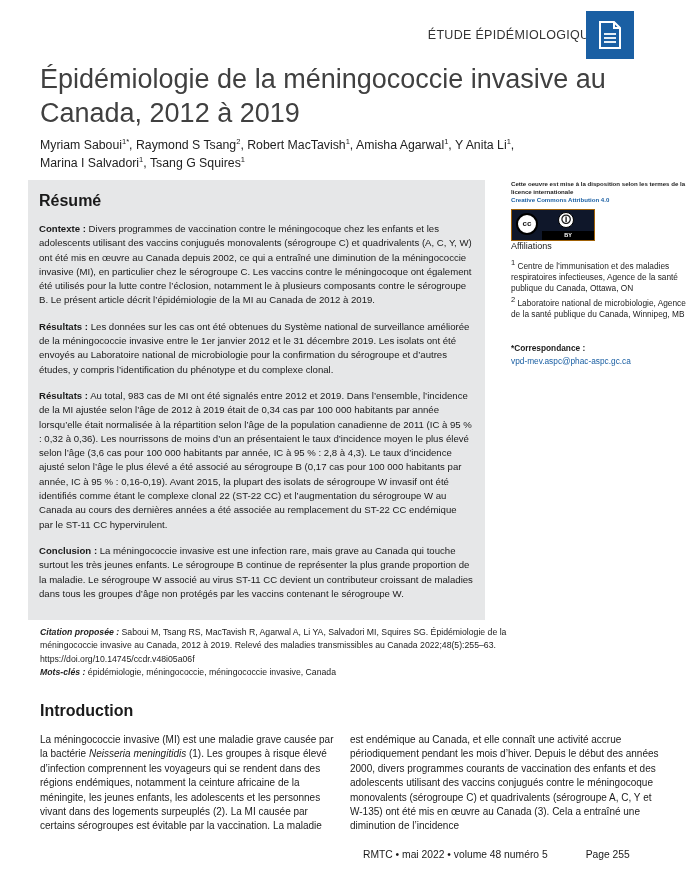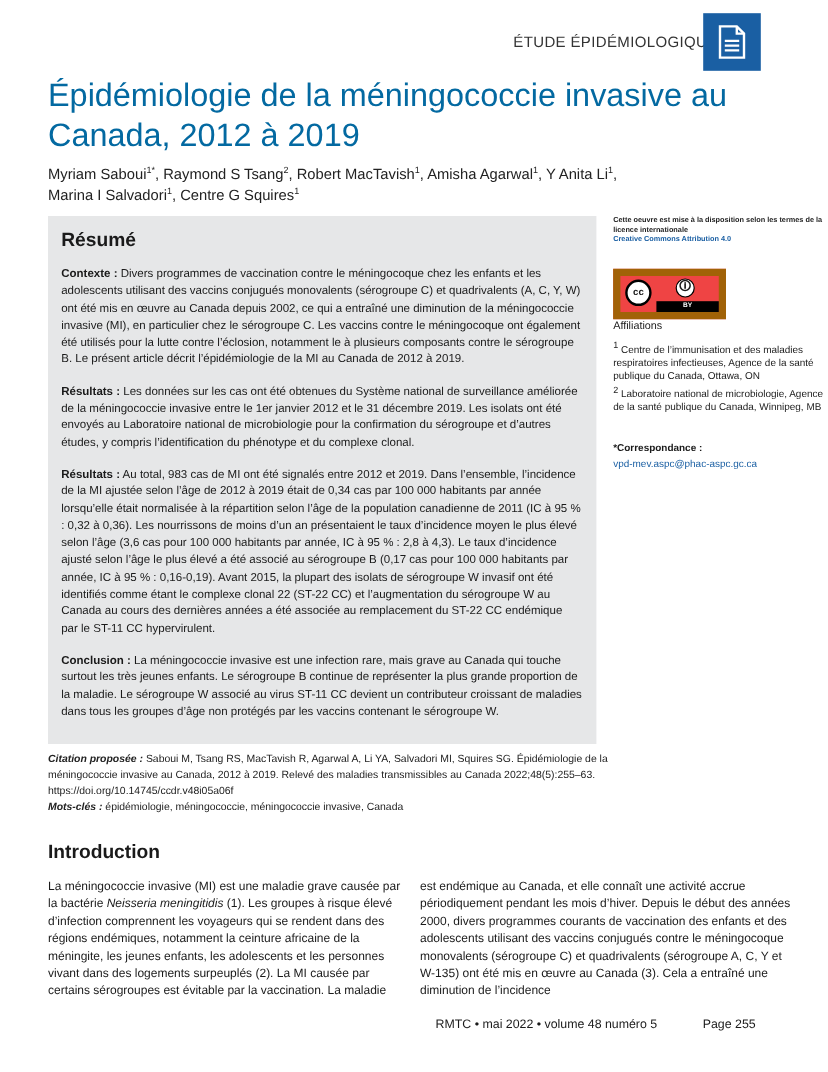--- a/index.html
+++ b/index.html
@@ -1,29 +1,29 @@
 <!DOCTYPE html>
 <html><head>
 <meta charset="utf-8">
 <style>
   html, body { margin: 0; padding: 0; background: #ffffff; }
   body { width: 690px; height: 893px; position: relative; overflow: hidden; font-family: "Liberation Sans", sans-serif; color: #1a1a1a; }
   .header-label { position: absolute; top: 28px; right: 92px; font-size: 12.5px; letter-spacing: 0.3px; color: #333; }
   .header-icon { position: absolute; top: 11px; left: 586px; width: 48px; height: 48px; background: #1a5fa3; display: flex; align-items: center; justify-content: center; }
-  .title { position: absolute; left: 40px; top: 62px; width: 620px; font-size: 27px; line-height: 34px; font-weight: normal; color: #0369a1; margin: 0; }
+  .title { position: absolute; left: 40px; top: 62px; width: 620px; font-size: 27px; line-height: 34px; font-weight: normal; color: #404040; margin: 0; }
   .authors { position: absolute; left: 40px; top: 136px; width: 600px; font-size: 12.3px; line-height: 18px; color: #222; }
   sup { font-size: 7.5px; vertical-align: super; line-height: 0; }
-  .summary { position: absolute; left: 40px; top: 180px; width: 457px; height: 440px; background: #e6e7e8; box-sizing: border-box; padding: 12px 12px 0 11px; }
+  .summary { position: absolute; left: 28px; top: 180px; width: 457px; height: 440px; background: #e6e7e8; box-sizing: border-box; padding: 12px 12px 0 11px; }
   .summary h2 { margin: 0 0 12px 0; font-size: 16px; font-weight: bold; color: #1a1a1a; }
   .summary p { margin: 0 0 12px 0; font-size: 9.6px; line-height: 14.3px; color: #1a1a1a; }
   .summary p b { font-weight: bold; }
   .side { position: absolute; left: 511px; top: 180px; width: 175px; }
   .license { font-size: 6.1px; line-height: 8px; color: #222; font-weight: bold; }
   .license a { color: #1a5fa3; text-decoration: none; }
-  .cc-badge { margin-top: 20px; width: 82px; height: 30px; border: 6px solid #a16207; background: #ef4444; position: relative; }
+  .cc-badge { margin-top: 5px; width: 82px; height: 30px; border: 1px solid #a16207; background: #0f172a; position: relative; }
   .cc-badge .cc { position: absolute; left: 4px; top: 3px; width: 22px; height: 22px; border-radius: 50%; background: #fff; border: 2px solid #000; box-sizing: border-box; font-size: 8px; font-weight: bold; text-align: center; line-height: 18px; }
   .cc-badge .by-circ { position: absolute; left: 46px; top: 2px; width: 16px; height: 16px; border-radius: 50%; background: #fff; border: 1.5px solid #000; box-sizing: border-box; font-size: 10px; font-weight: bold; text-align: center; line-height: 13px; }
   .cc-badge .by-bar { position: absolute; left: 30px; right: 0; bottom: 0; height: 9px; background: #000; color: #fff; font-size: 5.5px; font-weight: bold; text-align: center; line-height: 9px; }
   .aff-title { font-size: 9px; font-weight: normal; color: #1a1a1a; }
   .aff { margin-top: 10px; font-size: 8.3px; line-height: 11px; color: #222; }
   .aff + .aff { margin-top: 4px; }
   .corr { margin-top: 22px; font-size: 8.3px; line-height: 13px; }
   .corr b { font-weight: bold; }
   .corr a { color: #1a5fa3; text-decoration: none; margin-top: 38px; }
   .citation { position: absolute; left: 40px; top: 626px; width: 470px; font-size: 8.7px; line-height: 13.3px; color: #222; }
@@ -46,21 +46,21 @@
     <line x1="7" y1="14" x2="19" y2="14" stroke="#fff" stroke-width="1.8"></line>
     <line x1="7" y1="18" x2="19" y2="18" stroke="#fff" stroke-width="1.8"></line>
     <line x1="7" y1="22" x2="19" y2="22" stroke="#fff" stroke-width="1.8"></line>
   </svg>
 </div>
 
 <h1 class="title">Épidémiologie de la méningococcie invasive au Canada, 2012 à 2019</h1>
 
 <div class="authors">
   <span><span>Myriam Saboui</span><sup>1*</sup></span>, <span><span>Raymond S Tsang</span><sup>2</sup></span>, <span><span>Robert MacTavish</span><sup>1</sup></span>, <span><span>Amisha Agarwal</span><sup>1</sup></span>, <span><span>Y Anita Li</span><sup>1</sup></span>,<br>
-  <span><span>Marina I Salvadori</span><sup>1</sup></span>, <span><span>Centre G Squires</span><sup>1</sup></span>
+  <span><span>Marina I Salvadori</span><sup>1</sup></span>, <span><span>Tsang G Squires</span><sup>1</sup></span>
 </div>
 
 <div class="summary">
   <h2>Résumé</h2>
   <p><b>Contexte :</b><span> Divers programmes de vaccination contre le méningocoque chez les enfants et les adolescents utilisant des vaccins conjugués monovalents (sérogroupe C) et quadrivalents (A, C, Y, W) ont été mis en œuvre au Canada depuis 2002, ce qui a entraîné une diminution de la méningococcie invasive (MI), en particulier chez le sérogroupe C. Les vaccins contre le méningocoque ont également été utilisés pour la lutte contre l’éclosion, notamment le à plusieurs composants contre le sérogroupe B. Le présent article décrit l’épidémiologie de la MI au Canada de 2012 à 2019.</span></p>
   <p><b>Résultats :</b><span> Les données sur les cas ont été obtenues du Système national de surveillance améliorée de la méningococcie invasive entre le 1er janvier 2012 et le 31 décembre 2019. Les isolats ont été envoyés au Laboratoire national de microbiologie pour la confirmation du sérogroupe et d’autres études, y compris l’identification du phénotype et du complexe clonal.</span></p>
   <p><b>Résultats :</b><span> Au total, 983 cas de MI ont été signalés entre 2012 et 2019. Dans l’ensemble, l’incidence de la MI ajustée selon l’âge de 2012 à 2019 était de 0,34 cas par 100 000 habitants par année lorsqu’elle était normalisée à la répartition selon l’âge de la population canadienne de 2011 (IC à 95 % : 0,32 à 0,36). Les nourrissons de moins d’un an présentaient le taux d’incidence moyen le plus élevé selon l’âge (3,6 cas pour 100 000 habitants par année, IC à 95 % : 2,8 à 4,3). Le taux d’incidence ajusté selon l’âge le plus élevé a été associé au sérogroupe B (0,17 cas pour 100 000 habitants par année, IC à 95 % : 0,16-0,19). Avant 2015, la plupart des isolats de sérogroupe W invasif ont été identifiés comme étant le complexe clonal 22 (ST-22 CC) et l’augmentation du sérogroupe W au Canada au cours des dernières années a été associée au remplacement du ST-22 CC endémique par le ST-11 CC hypervirulent.</span></p>
   <p><b>Conclusion :</b><span> La méningococcie invasive est une infection rare, mais grave au Canada qui touche surtout les très jeunes enfants. Le sérogroupe B continue de représenter la plus grande proportion de la maladie. Le sérogroupe W associé au virus ST-11 CC devient un contributeur croissant de maladies dans tous les groupes d’âge non protégés par les vaccins contenant le sérogroupe W.</span></p>
 </div>
 

